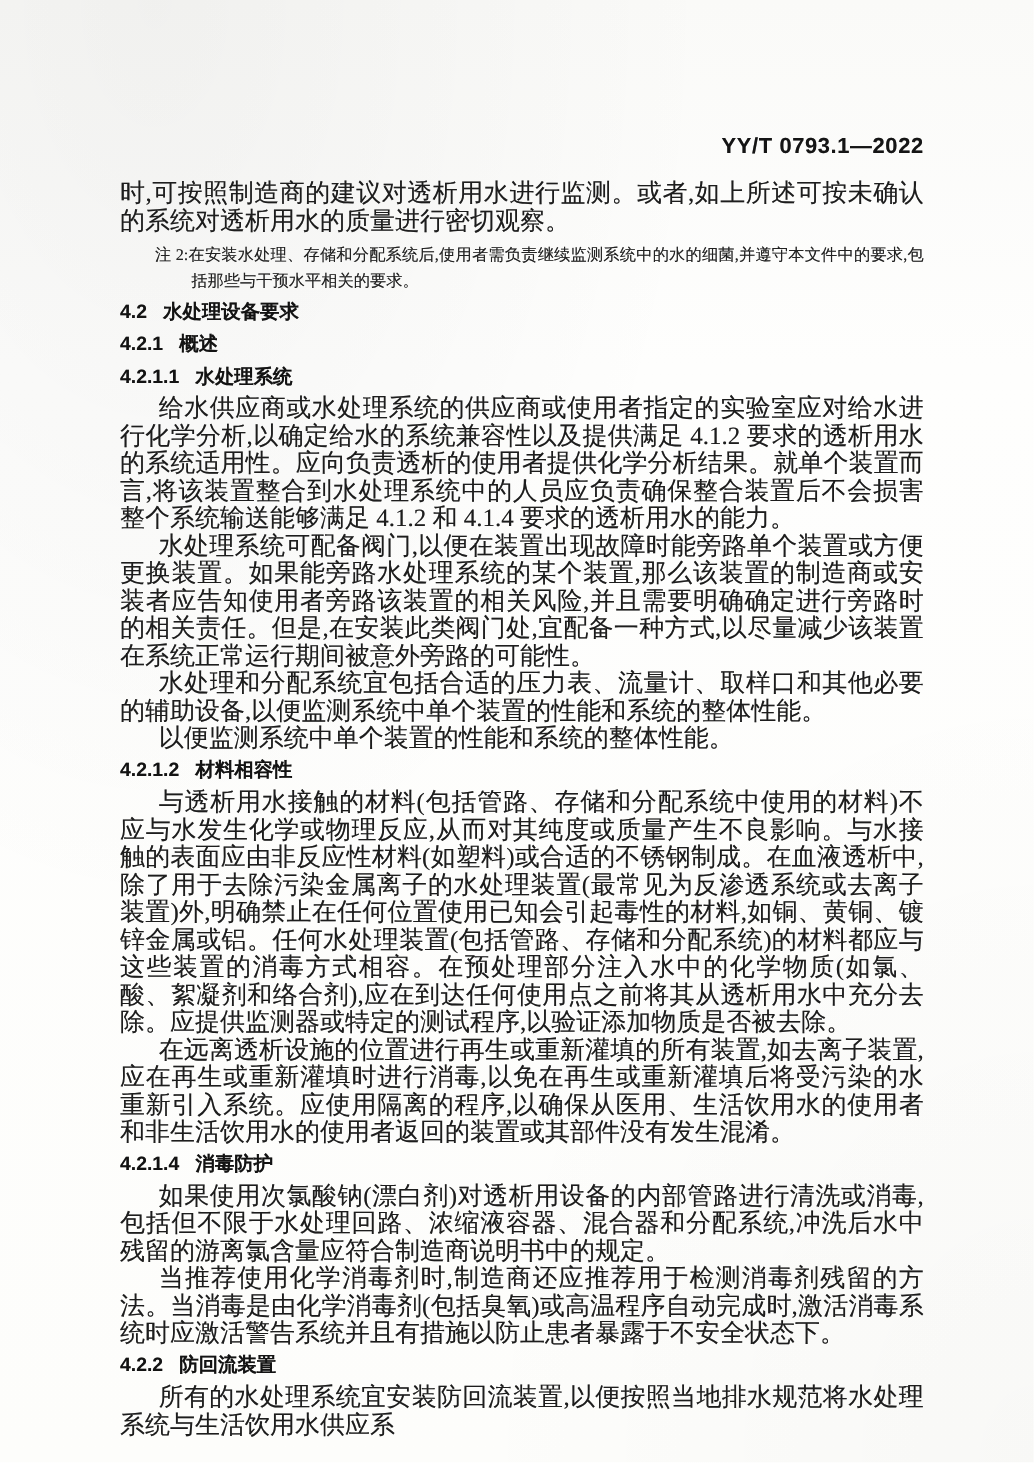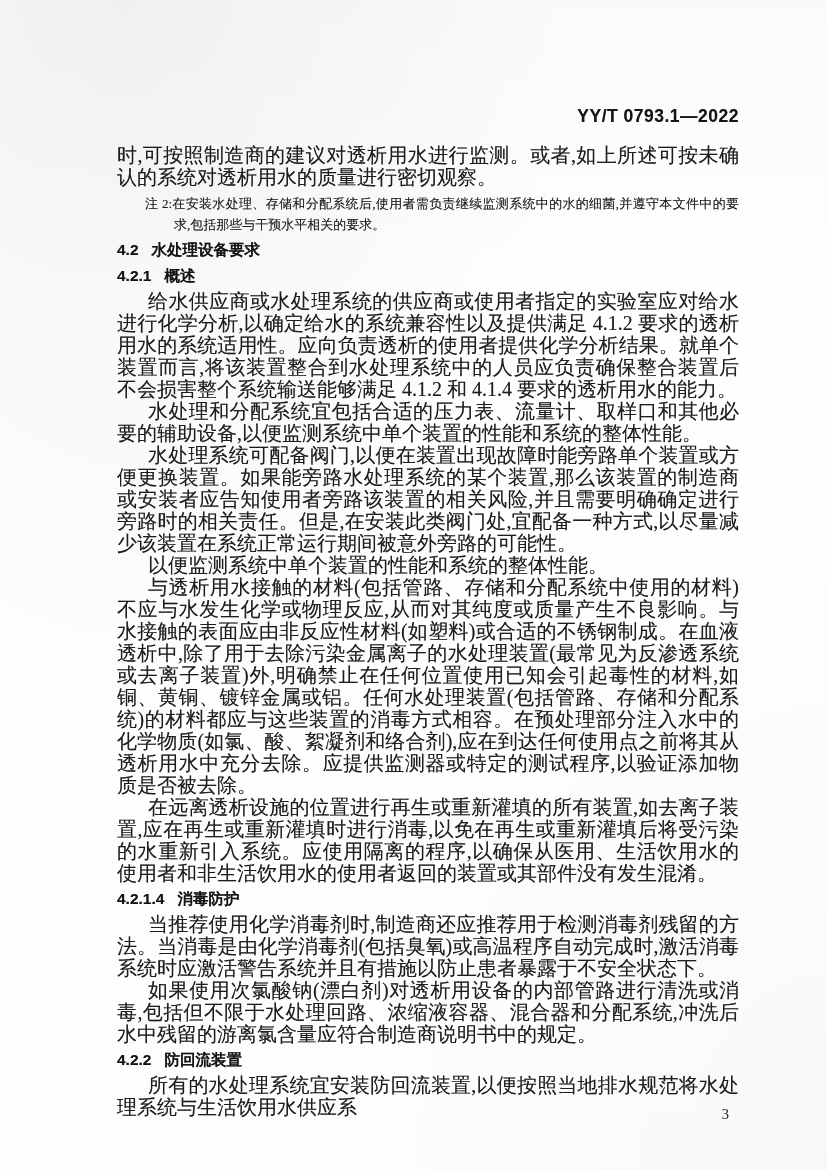--- a/index.html
+++ b/index.html
@@ -13,21 +13,20 @@
     position: relative;
     width: 827px;
     height: 1170px;
     box-sizing: border-box;
     color: #1d1d1d;
     background:
       radial-gradient(ellipse at 15% 0%, rgba(0,0,0,0.04), transparent 45%),
       radial-gradient(ellipse at 100% 100%, rgba(0,0,0,0.02), transparent 40%),
       linear-gradient(180deg, #fafaf8 0%, #fefefd 25%, #fdfdfb 100%);
     overflow: hidden;
-    padding-left: 21px;
   }
   .content {
     padding: 104px 88px 0 96px;
   }
   .doc-header {
     text-align: right;
     font-family: "Liberation Sans", "DejaVu Sans", sans-serif;
     font-weight: 700;
     font-size: 17.5px;
     line-height: 24px;
@@ -89,36 +88,38 @@
     <div class="doc-header">YY/T 0793.1—2022</div>
 
     <p class="para cont">时,可按照制造商的建议对透析用水进行监测。或者,如上所述可按未确认的系统对透析用水的质量进行密切观察。</p>
 
     <p class="note">注 2:在安装水处理、存储和分配系统后,使用者需负责继续监测系统中的水的细菌,并遵守本文件中的要求,包括那些与干预水平相关的要求。</p>
 
     <h3 class="heading"><span class="hnum">4.2</span><span class="htitle">水处理设备要求</span></h3>
 
     <h3 class="heading"><span class="hnum">4.2.1</span><span class="htitle">概述</span></h3>
 
+    <h3 class="heading"><span class="hnum">4.2.1.1</span><span class="htitle">水处理系统</span></h3>
 
     <p class="para">给水供应商或水处理系统的供应商或使用者指定的实验室应对给水进行化学分析,以确定给水的系统兼容性以及提供满足 4.1.2 要求的透析用水的系统适用性。应向负责透析的使用者提供化学分析结果。就单个装置而言,将该装置整合到水处理系统中的人员应负责确保整合装置后不会损害整个系统输送能够满足 4.1.2 和 4.1.4 要求的透析用水的能力。</p>
+    <p class="para">水处理系统可配备阀门,以便在装置出现故障时能旁路单个装置或方便更换装置。如果能旁路水处理系统的某个装置,那么该装置的制造商或安装者应告知使用者旁路该装置的相关风险,并且需要明确确定进行旁路时的相关责任。但是,在安装此类阀门处,宜配备一种方式,以尽量减少该装置在系统正常运行期间被意外旁路的可能性。</p>
     <p class="para">水处理和分配系统宜包括合适的压力表、流量计、取样口和其他必要的辅助设备,以便监测系统中单个装置的性能和系统的整体性能。</p>
-    <p class="para">水处理系统可配备阀门,以便在装置出现故障时能旁路单个装置或方便更换装置。如果能旁路水处理系统的某个装置,那么该装置的制造商或安装者应告知使用者旁路该装置的相关风险,并且需要明确确定进行旁路时的相关责任。但是,在安装此类阀门处,宜配备一种方式,以尽量减少该装置在系统正常运行期间被意外旁路的可能性。</p>
     <p class="para">以便监测系统中单个装置的性能和系统的整体性能。</p>
 
+    <h3 class="heading"><span class="hnum">4.2.1.2</span><span class="htitle">材料相容性</span></h3>
 
     <p class="para">与透析用水接触的材料(包括管路、存储和分配系统中使用的材料)不应与水发生化学或物理反应,从而对其纯度或质量产生不良影响。与水接触的表面应由非反应性材料(如塑料)或合适的不锈钢制成。在血液透析中,除了用于去除污染金属离子的水处理装置(最常见为反渗透系统或去离子装置)外,明确禁止在任何位置使用已知会引起毒性的材料,如铜、黄铜、镀锌金属或铝。任何水处理装置(包括管路、存储和分配系统)的材料都应与这些装置的消毒方式相容。在预处理部分注入水中的化学物质(如氯、酸、絮凝剂和络合剂),应在到达任何使用点之前将其从透析用水中充分去除。应提供监测器或特定的测试程序,以验证添加物质是否被去除。</p>
 
 
     <p class="para">在远离透析设施的位置进行再生或重新灌填的所有装置,如去离子装置,应在再生或重新灌填时进行消毒,以免在再生或重新灌填后将受污染的水重新引入系统。应使用隔离的程序,以确保从医用、生活饮用水的使用者和非生活饮用水的使用者返回的装置或其部件没有发生混淆。</p>
 
     <h3 class="heading"><span class="hnum">4.2.1.4</span><span class="htitle">消毒防护</span></h3>
 
+    <p class="para">如果使用次氯酸钠(漂白剂)对透析用设备的内部管路进行清洗或消毒,包括但不限于水处理回路、浓缩液容器、混合器和分配系统,冲洗后水中残留的游离氯含量应符合制造商说明书中的规定。</p>
     <p class="para">当推荐使用化学消毒剂时,制造商还应推荐用于检测消毒剂残留的方法。当消毒是由化学消毒剂(包括臭氧)或高温程序自动完成时,激活消毒系统时应激活警告系统并且有措施以防止患者暴露于不安全状态下。</p>
-    <p class="para">如果使用次氯酸钠(漂白剂)对透析用设备的内部管路进行清洗或消毒,包括但不限于水处理回路、浓缩液容器、混合器和分配系统,冲洗后水中残留的游离氯含量应符合制造商说明书中的规定。</p>
 
     <h3 class="heading"><span class="hnum">4.2.2</span><span class="htitle">防回流装置</span></h3>
 
     <p class="para">所有的水处理系统宜安装防回流装置,以便按照当地排水规范将水处理系统与生活饮用水供应系</p>
 
   </div>
 
   <div class="page-number">3</div>
 </div>
 

